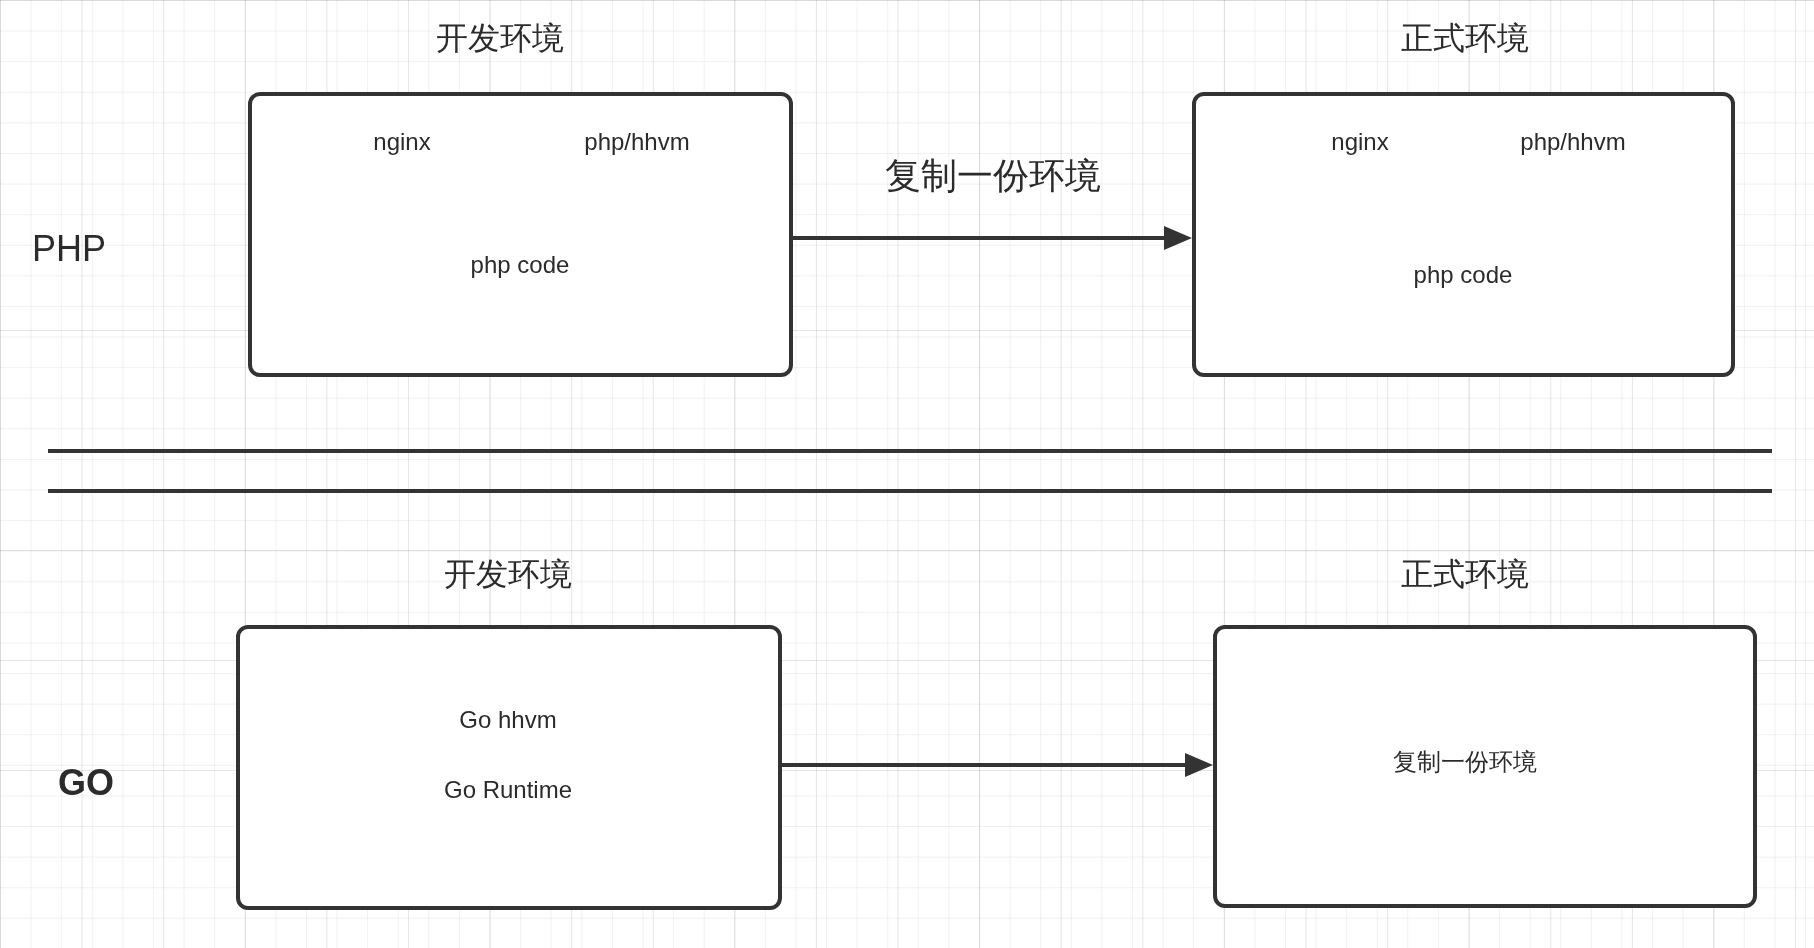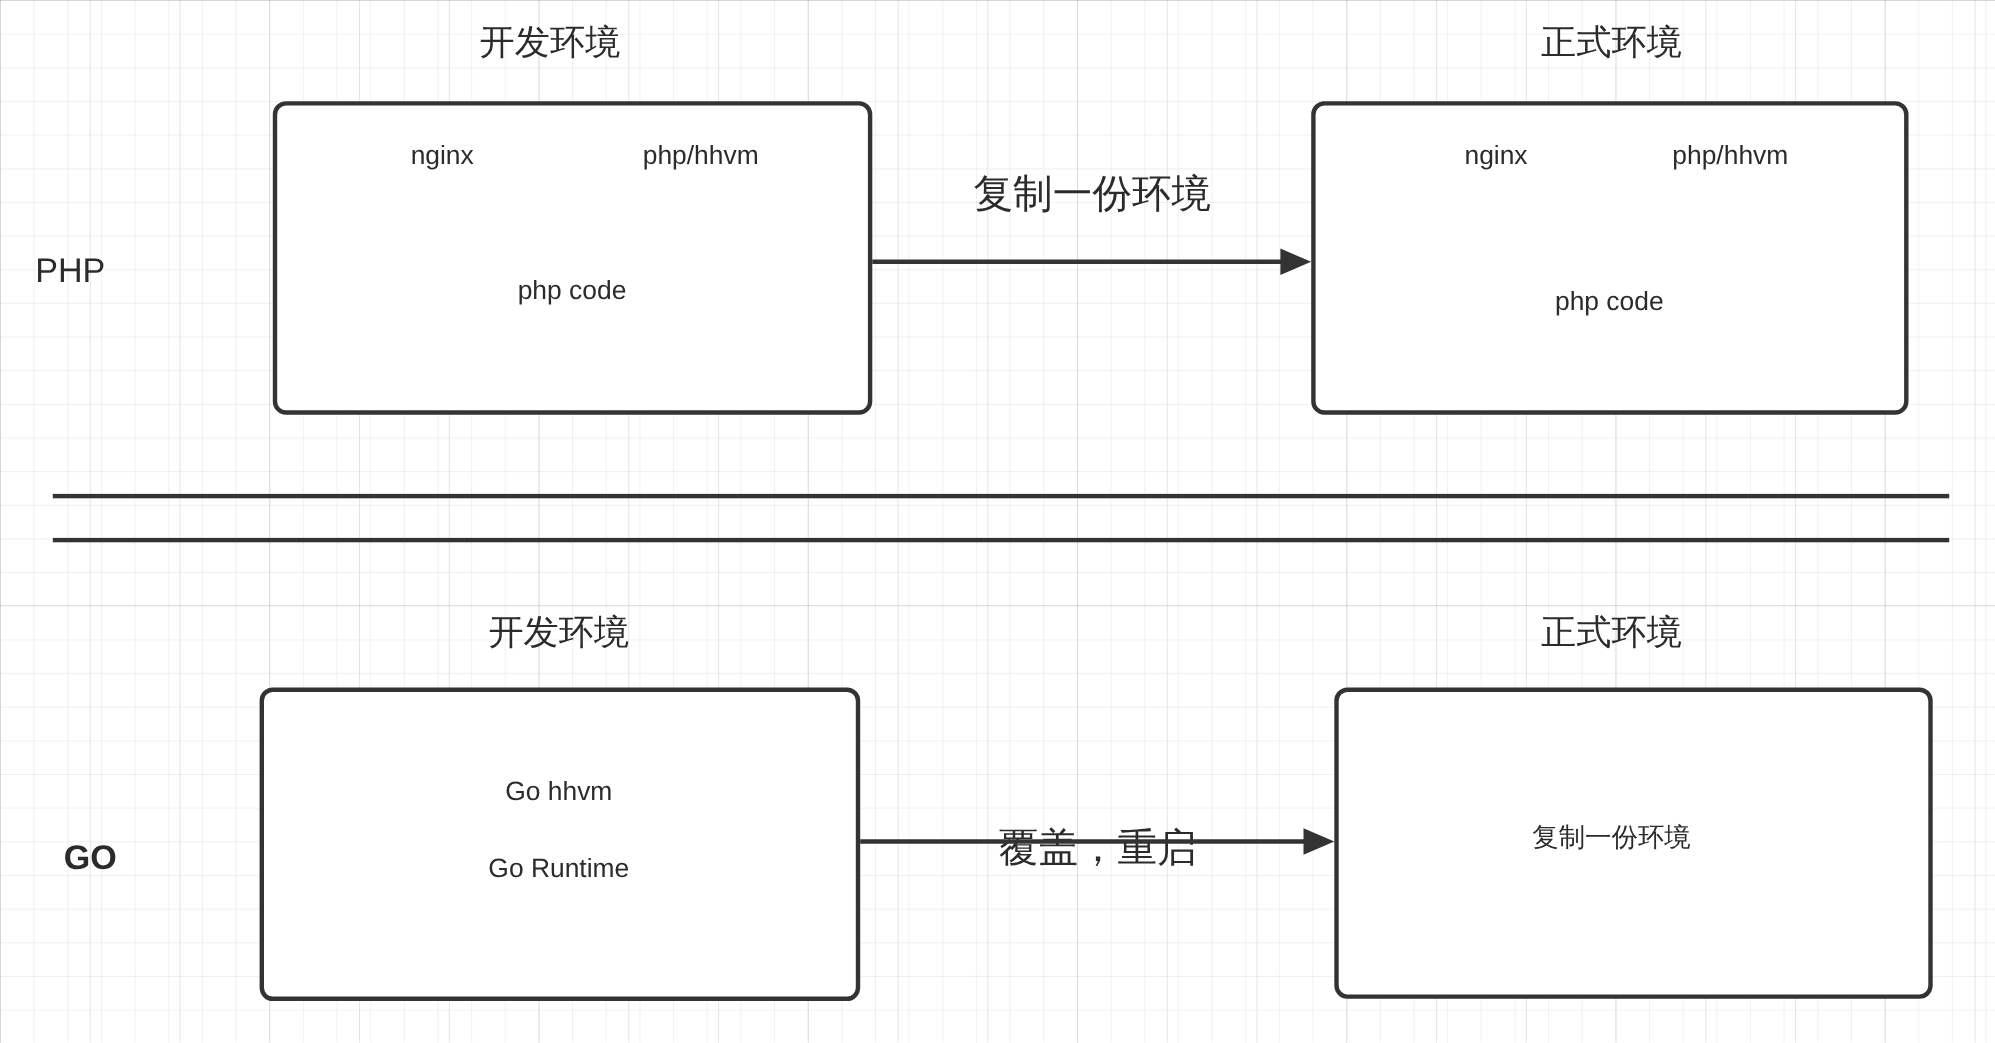--- a/index.html
+++ b/index.html
@@ -48,21 +48,21 @@
   .txt-center {
     text-align: left;
     transform: translateX(-50%);
   }
 
   .section-title {
     font-size: 32px;
     font-weight: 400;
   }
   .side-label {
-    font-size: 31px;
+    font-size: 36px;
     font-weight: 400;
   }
   .box-text {
     font-size: 24px;
     font-weight: 400;
   }
   .edge-label {
     font-size: 36px;
     font-weight: 400;
     text-align: center;
@@ -117,21 +117,20 @@
   <div class="txt side-label" style="left:58px; top:762px;font-weight:bold;">GO</div>
 
   <div class="txt section-title txt-center" style="left:508px; top:556px;">开发环境</div>
 
   <div class="node-box" style="left:236px; top:625px; width:546px; height:285px;">
   </div>
   <div class="txt box-text txt-center" style="left:508px; top:706px;">Go hhvm</div>
   <div class="txt box-text txt-center" style="left:508px; top:776px;">Go Runtime</div>
 
   <div class="txt edge-label txt-center" style="left:998px; top:665px;">
-    <div>覆盖，重启</div>
   </div>
 
   <svg class="arrow-svg" style="left:782px; top:745px;" width="432" height="40" viewBox="0 0 432 40">
     <line x1="0" y1="20" x2="409" y2="20" stroke="#333333" stroke-width="4"></line>
     <polygon points="431,20 403,8 403,32" fill="#333333"></polygon>
   </svg>
 
   <div class="txt section-title txt-center" style="left:1465px; top:556px;">正式环境</div>
 
   <div class="node-box" style="left:1213px; top:625px; width:544px; height:283px;">

